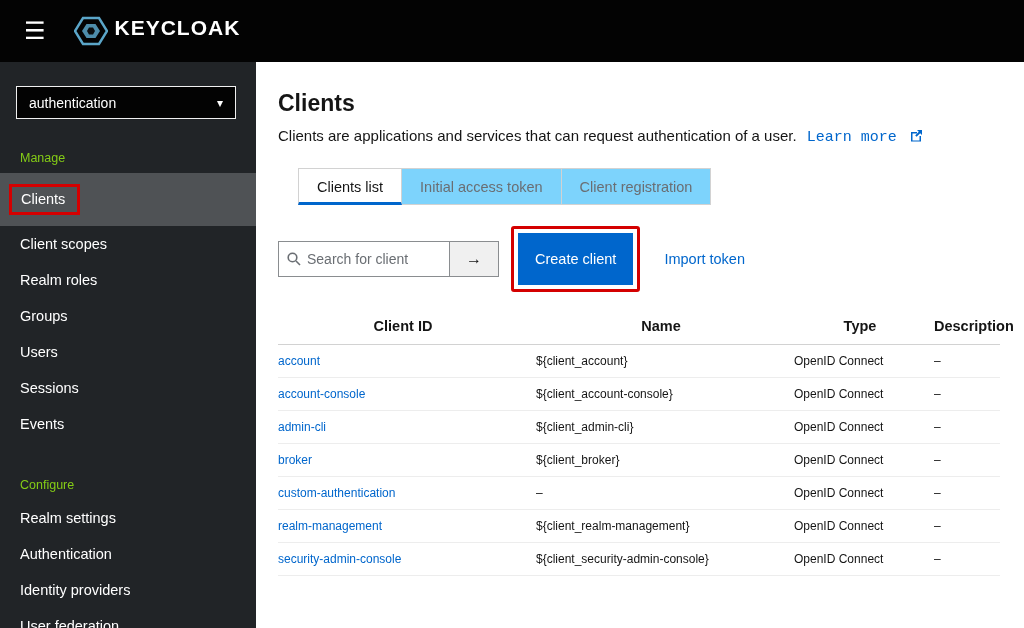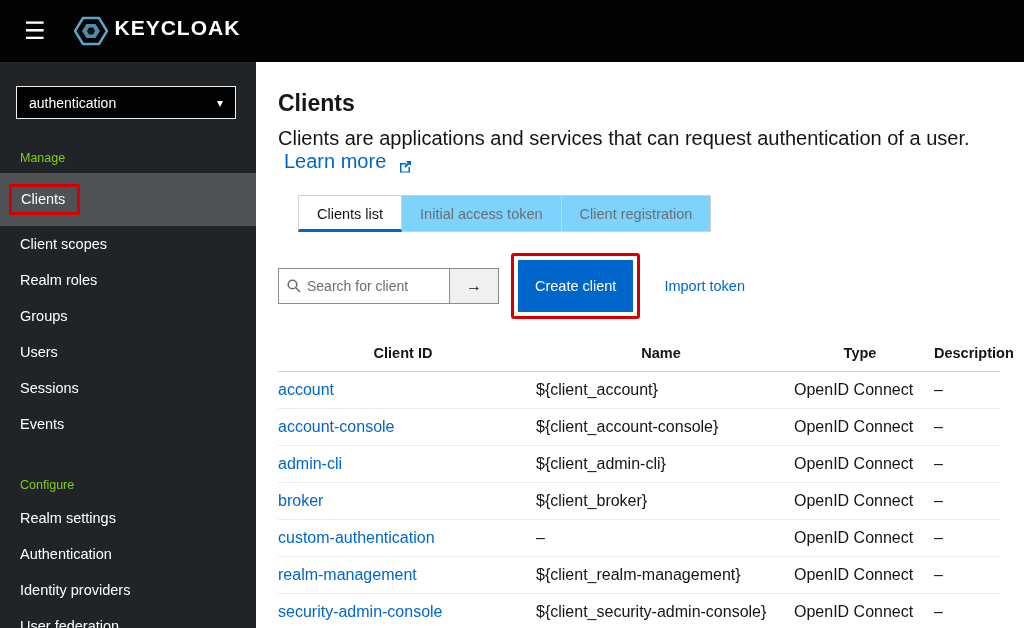--- a/index.html
+++ b/index.html
@@ -29,23 +29,23 @@
   .nav-section-label.configure { margin-top:26px; }
   .nav-item { font-size:14.5px; color:#fff; padding:9px 20px; cursor:pointer;
     line-height:18px; }
   .nav-item.selected { background:#4f5255; padding-top:11px; padding-bottom:11px; }
   .annotation-box { display:inline-block; border:3px solid #d40000;
     padding:3px 12px 4px 9px; margin-left:-11px; }
 
   
   .content { flex:1; padding:28px 24px 0 22px; background:#fff; min-width:0; }
   .page-title { font-size:23px; font-weight:bold; color:#151515; }
-  .page-desc { margin-top:10px; font-size:20px; color:#151515; }
+  .page-desc { margin-top:10px; font-size:15px; color:#151515; }
   .learn-more { color:#0066cc; text-decoration:none; margin-left:6px; cursor:pointer;
-    display:inline-flex; align-items:flex-end; gap:13px; }
+    display:inline-flex; align-items:flex-start; gap:13px;font-family:Liberation Mono, monospace; }
 
   
   .tabs { display:flex; margin:22px 0 0 20px; align-items:stretch; }
   .tab { font-size:14.5px; padding:10px 18px 9px; cursor:pointer;
     color:#6a6e73; background:#7dd3fc; border:1px solid #d2d2d2; border-left:none; }
   .tab:first-child { border-left:1px solid #d2d2d2; }
   .tab.active { background:#fff; color:#151515; border-bottom:3px solid #0066cc;
     padding-bottom:7px; }
 
   
@@ -63,21 +63,21 @@
     margin-left:12px; }
   .create-btn { background:#0066cc; color:#fff; border:none; font-size:14.5px;
     padding:18px 17px; cursor:pointer; font-family:"Liberation Sans", sans-serif; }
   .import-link { color:#0066cc; font-size:14.5px; text-decoration:none;
     margin-left:24px; cursor:pointer; }
 
   
   table { width:100%; border-collapse:collapse; margin-top:16px; table-layout:fixed; }
   th { text-align:center; font-size:14.5px; font-weight:bold; color:#151515;
     padding:10px 8px 10px 0; border-bottom:1px solid #d2d2d2; }
-  td { font-size:16px; padding:9px 8px 9px 0; border-bottom:1px solid #ededed;
+  td { font-size:12px; padding:9px 8px 9px 0; border-bottom:1px solid #ededed;
     color:#151515; overflow:hidden; white-space:nowrap; }
   col.c1 { width:258px; } col.c2 { width:258px; } col.c3 { width:140px; }
   .cell-link { color:#0066cc; text-decoration:none; cursor:pointer; }
 </style>
 </head>
 <body>
 
 <header class="topbar">
   <button class="hamburger">☰</button>
   <div class="brand">

